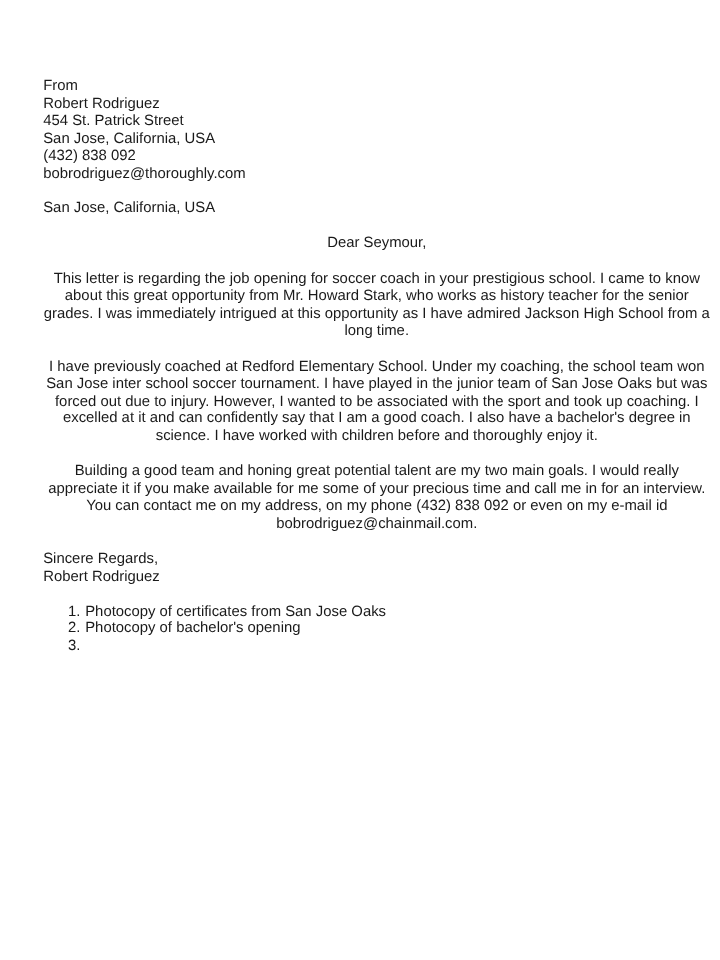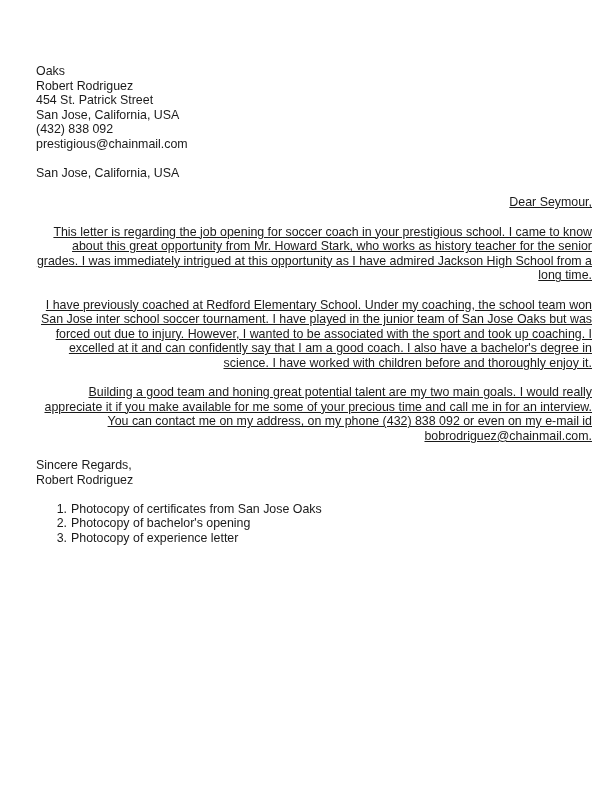--- a/index.html
+++ b/index.html
@@ -21,22 +21,21 @@
       position: absolute;
       left: 36px;
       top: 64px;
       width: 556px;
     }
     .block { margin: 0 0 14.6px 0; }
     .line { display: block; white-space: nowrap; }
     p.para {
       margin: 0 0 14.6px 0;
       width: 556px;
-      text-align: right;
-      text-decoration: underline;
+      text-align: center;
     }
     ol.enclosures {
       margin: 0;
       padding: 0 0 0 35px;
       list-style: none;
     }
     ol.enclosures li {
       display: block;
       white-space: nowrap;
       position: relative;
@@ -47,26 +46,26 @@
       width: 14px;
       text-align: right;
     }
   </style>
 </head>
 <body>
 
 <div class="page">
 
   <div class="block">
-    <span class="line">Oaks</span>
+    <span class="line">From</span>
     <span class="line">Robert Rodriguez</span>
     <span class="line">454 St. Patrick Street</span>
     <span class="line">San Jose, California, USA</span>
     <span class="line">(432) 838 092</span>
-    <span class="line">prestigious@chainmail.com</span>
+    <span class="line">bobrodriguez@thoroughly.com</span>
   </div>
 
   <div class="block">
     <span class="line">San Jose, California, USA</span>
   </div>
 
   <p class="para">Dear Seymour,</p>
 
   <p class="para">This letter is regarding the job opening for soccer coach in your prestigious school. I came to know about this great opportunity from Mr. Howard Stark, who works as history teacher for the senior grades. I was immediately intrigued at this opportunity as I have admired Jackson High School from a long time.</p>
   <p class="para">I have previously coached at Redford Elementary School. Under my coaching, the school team won San Jose inter school soccer tournament. I have played in the junior team of San Jose Oaks but was forced out due to injury. However, I wanted to be associated with the sport and took up coaching. I excelled at it and can confidently say that I am a good coach. I also have a bachelor's degree in science. I have worked with children before and thoroughly enjoy it.</p>
@@ -82,17 +81,16 @@
     <li>
       <span class="num">1.</span>
       <span>Photocopy of certificates from San Jose Oaks</span>
     </li>
     <li>
       <span class="num">2.</span>
       <span>Photocopy of bachelor's opening</span>
     </li>
     <li>
       <span class="num">3.</span>
-      <span>Photocopy of experience letter</span>
     </li>
   </ol>
 
 </div>
 
 </body></html>

